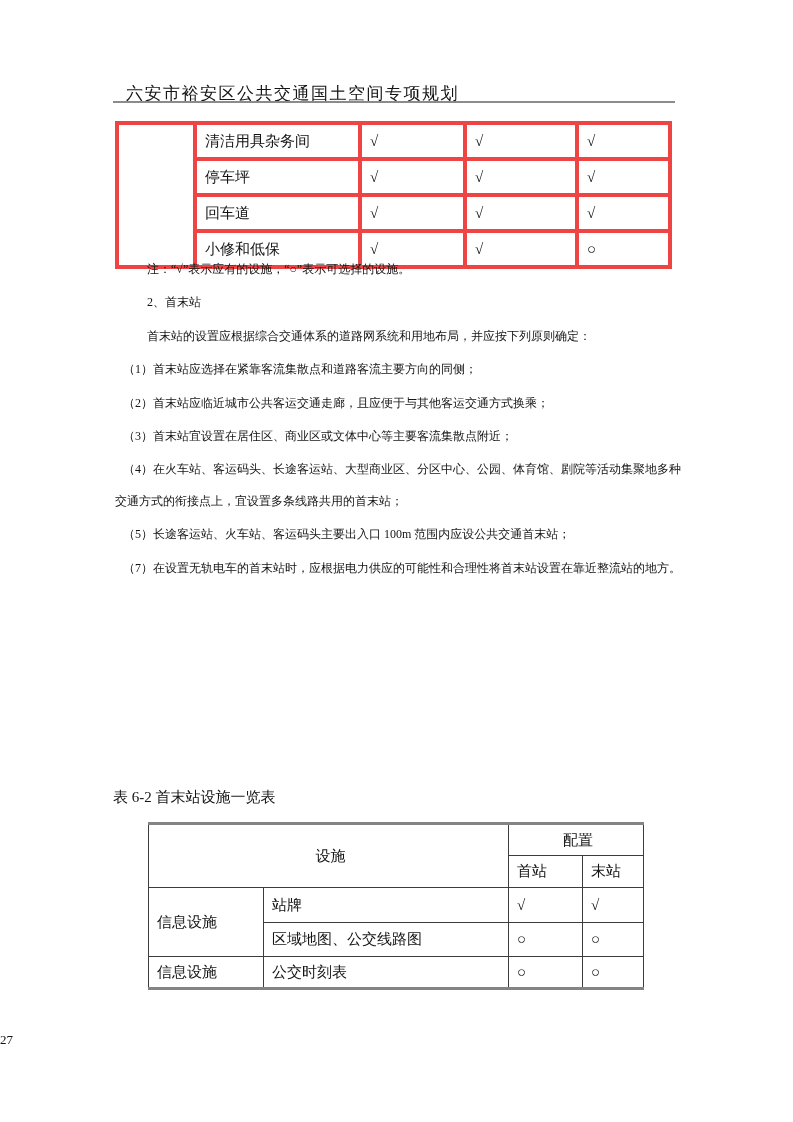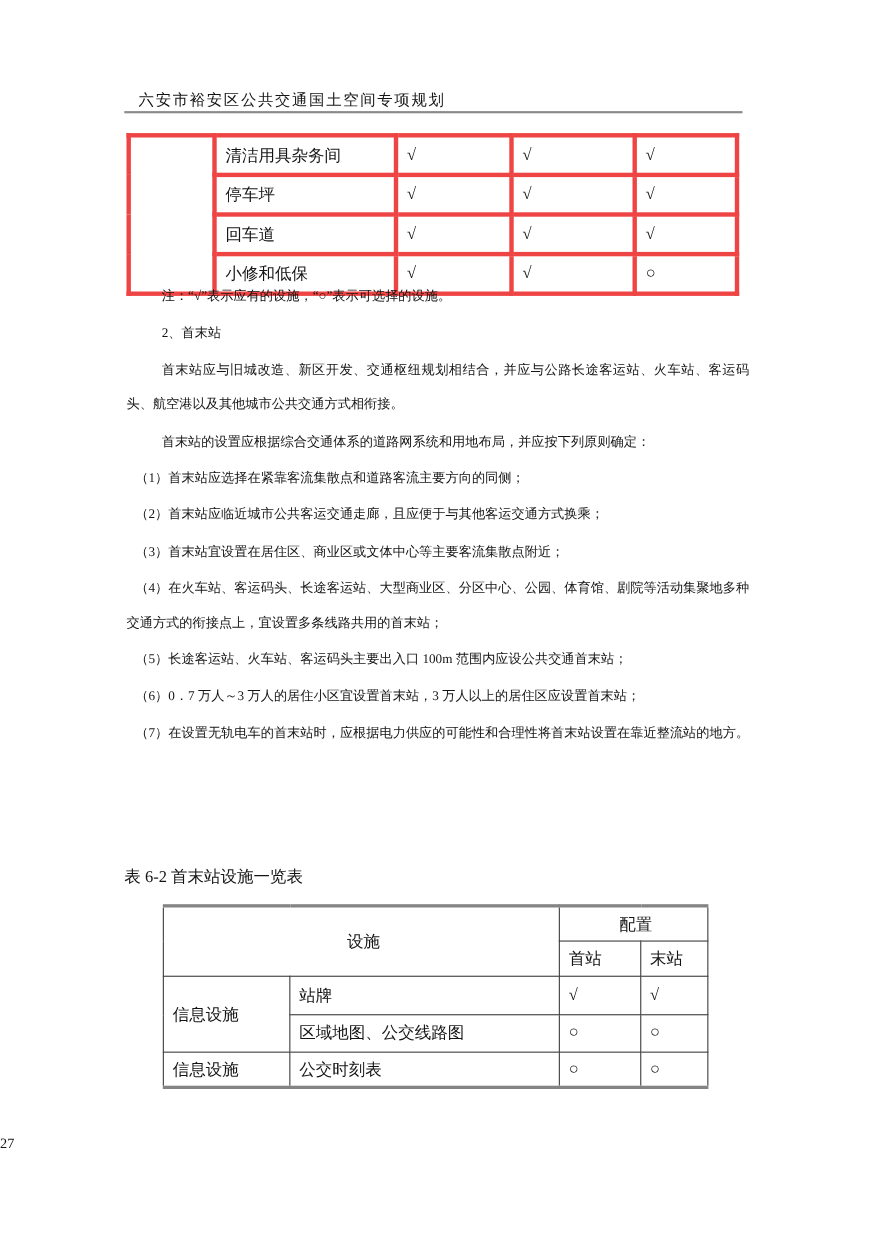--- a/index.html
+++ b/index.html
@@ -3,21 +3,21 @@
 <meta charset="utf-8">
 <style>
   html,body { margin:0; padding:0; }
   body {
     width:793px; height:1122px; background:#ffffff; position:relative;
     font-family:"Liberation Serif","DejaVu Serif",serif; color:#141414;
     overflow:hidden;
   }
   .header-title {
     position:absolute; left:126px; top:82px;
-    font-size:14px; letter-spacing:1.5px; white-space:nowrap;
+    font-size:17px; letter-spacing:1.5px; white-space:nowrap;
   }
   .header-rule {
     position:absolute; left:113px; top:101px; width:562px; height:2px;
     background:#8b8b8b;
   }
   table { border-collapse:collapse; table-layout:fixed; }
   td { vertical-align:middle; overflow:hidden; white-space:nowrap; }
 
   
   #t1 {
@@ -103,28 +103,26 @@
         <td>√</td>
         <td>√</td>
         <td>○</td>
       </tr>
     </tbody>
   </table>
 
   <div class="textblock">
     <p class="pi2">注：“√”表示应有的设施，“○”表示可选择的设施。</p>
     <p class="pi2">2、首末站</p>
-    <p class="pi2">首末站应与旧城改造、新区开发、交通枢纽规划相结合，并应与公路长途客运站、火车站、客运码头、航空港以及其他城市公共交通方式相衔接。</p>
     <p class="pi2">首末站的设置应根据综合交通体系的道路网系统和用地布局，并应按下列原则确定：</p>
     <p class="pitem">（1）首末站应选择在紧靠客流集散点和道路客流主要方向的同侧；</p>
     <p class="pitem">（2）首末站应临近城市公共客运交通走廊，且应便于与其他客运交通方式换乘；</p>
     <p class="pitem">（3）首末站宜设置在居住区、商业区或文体中心等主要客流集散点附近；</p>
     <p class="pitem">（4）在火车站、客运码头、长途客运站、大型商业区、分区中心、公园、体育馆、剧院等活动集聚地多种交通方式的衔接点上，宜设置多条线路共用的首末站；</p>
     <p class="pitem">（5）长途客运站、火车站、客运码头主要出入口 100m 范围内应设公共交通首末站；</p>
-    <p class="pitem">（6）0．7 万人～3 万人的居住小区宜设置首末站，3 万人以上的居住区应设置首末站；</p>
     <p class="pitem">（7）在设置无轨电车的首末站时，应根据电力供应的可能性和合理性将首末站设置在靠近整流站的地方。</p>
   </div>
 
   <div class="caption">表 6-2 首末站设施一览表</div>
 
   <table id="t2">
     <colgroup>
       <col style="width:115px">
         <col style="width:245px">
         <col style="width:74px">

